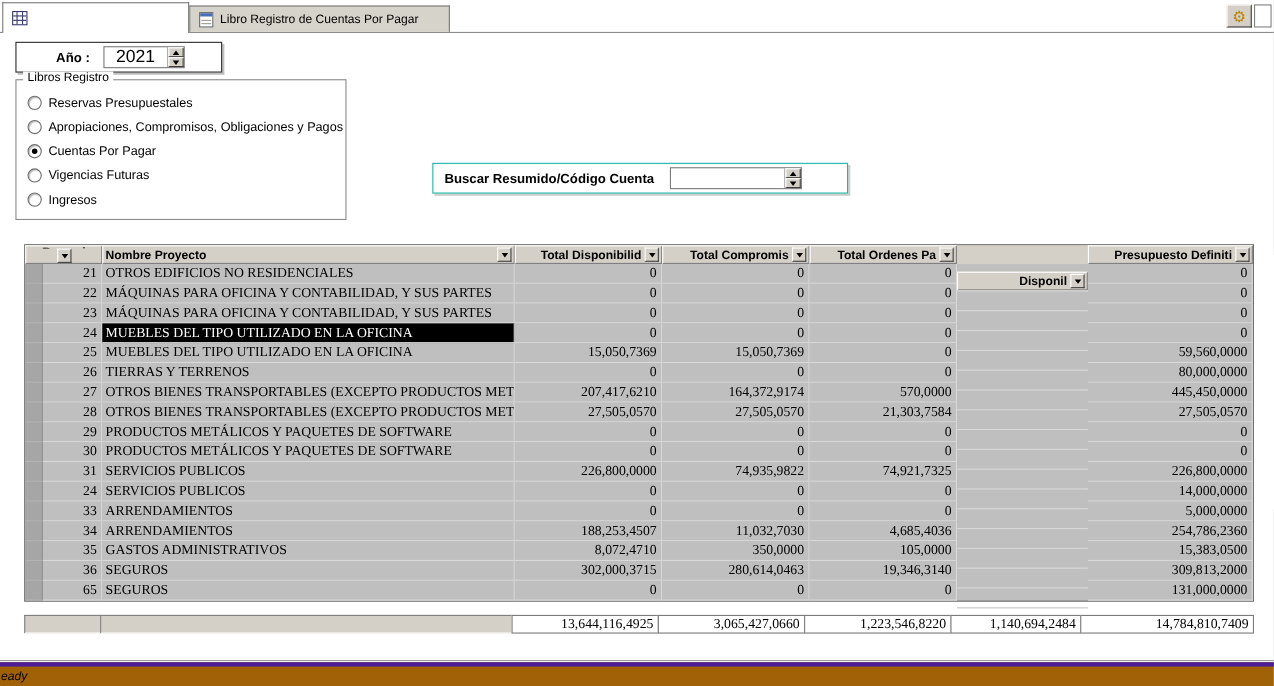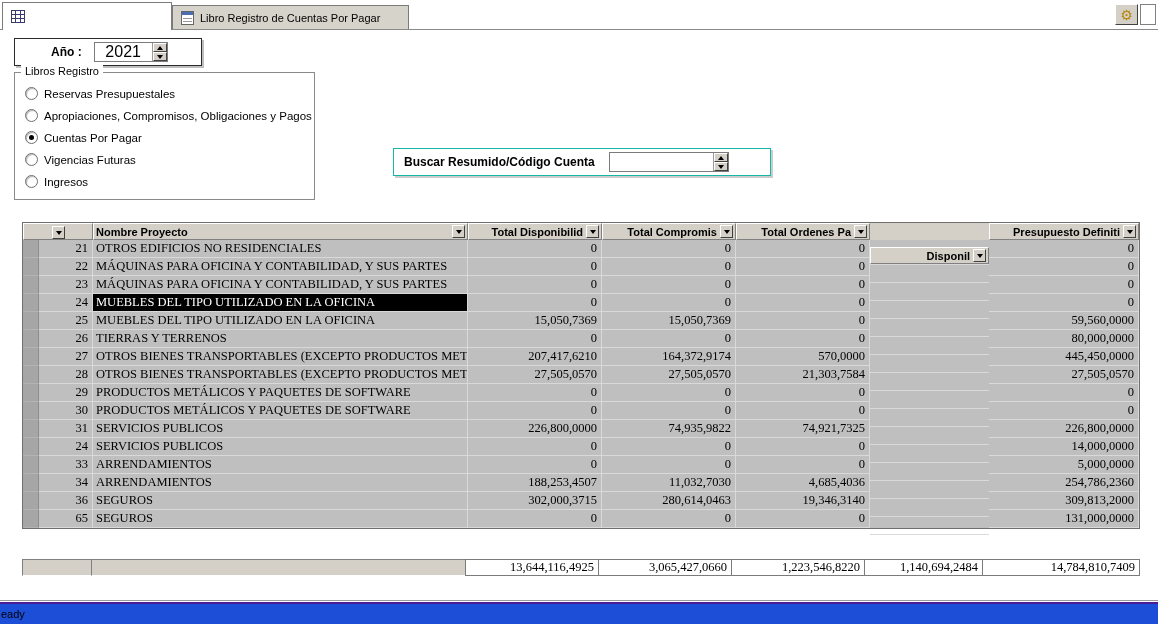--- a/index.html
+++ b/index.html
@@ -72,22 +72,22 @@
   
   .totals{position:absolute;left:22px;top:559px;width:1118px;height:17px;display:flex;box-sizing:border-box;}
   .tcell{box-sizing:border-box;height:17px;overflow:hidden;white-space:nowrap;}
   .tcell + .tcell{margin-left:-1px;}
   .tfixed{background:#d4d0c8;border:1px solid;border-color:#808080 #ffffff #ffffff #808080;}
   .tnum{background:#fff;border:1px solid #7b7b7b;font-family:"Liberation Serif", serif;font-size:12.5px;
     display:flex;align-items:center;justify-content:flex-end;padding:0 4px;}
   .tnum:last-child{flex:1;}
   
   .status-divider{position:absolute;left:0;right:0;bottom:23px;border-top:1px solid #9a9a9a;}
-  .statusbar{position:absolute;left:0;right:0;bottom:0;height:22px;background:#1d4ed8;border-top:2px solid #4c1d95;
-    display:flex;align-items:center;font-size:11px;padding-left:1px;box-sizing:border-box;}
+  .statusbar{position:absolute;left:0;right:0;bottom:0;height:22px;background:#a16207;border-top:4px solid #4c1d95;
+    display:flex;align-items:center;font-size:11px;padding-left:1px;box-sizing:border-box;font-style:italic;}
 </style>
 </head>
 <body>
 
 <div>
 
   <div class="tabline"></div>
 
   <div class="tab active">
     <span class="grid-icon"></span>
@@ -339,20 +339,30 @@
         </div>
         <div class="grow">
           <div class="cell gutter col-g"></div>
           <div class="cell num col-0">34</div>
           <div class="cell col-1">ARRENDAMIENTOS</div>
           <div class="cell num col-2">188,253,4507</div>
           <div class="cell num col-3">11,032,7030</div>
           <div class="cell num col-4">4,685,4036</div>
           <div class="cell num col-5">66,532,7853</div>
           <div class="cell num col-6">254,786,2360</div>
+        </div>
+        <div class="grow">
+          <div class="cell gutter col-g"></div>
+          <div class="cell num col-0">35</div>
+          <div class="cell col-1">GASTOS ADMINISTRATIVOS</div>
+          <div class="cell num col-2">8,072,4710</div>
+          <div class="cell num col-3">350,0000</div>
+          <div class="cell num col-4">105,0000</div>
+          <div class="cell num col-5">7,310,5790</div>
+          <div class="cell num col-6">15,383,0500</div>
         </div>
         <div class="grow">
           <div class="cell gutter col-g"></div>
           <div class="cell num col-0">36</div>
           <div class="cell col-1">SEGUROS</div>
           <div class="cell num col-2">302,000,3715</div>
           <div class="cell num col-3">280,614,0463</div>
           <div class="cell num col-4">19,346,3140</div>
           <div class="cell num col-5">7,812,8285</div>
           <div class="cell num col-6">309,813,2000</div>

